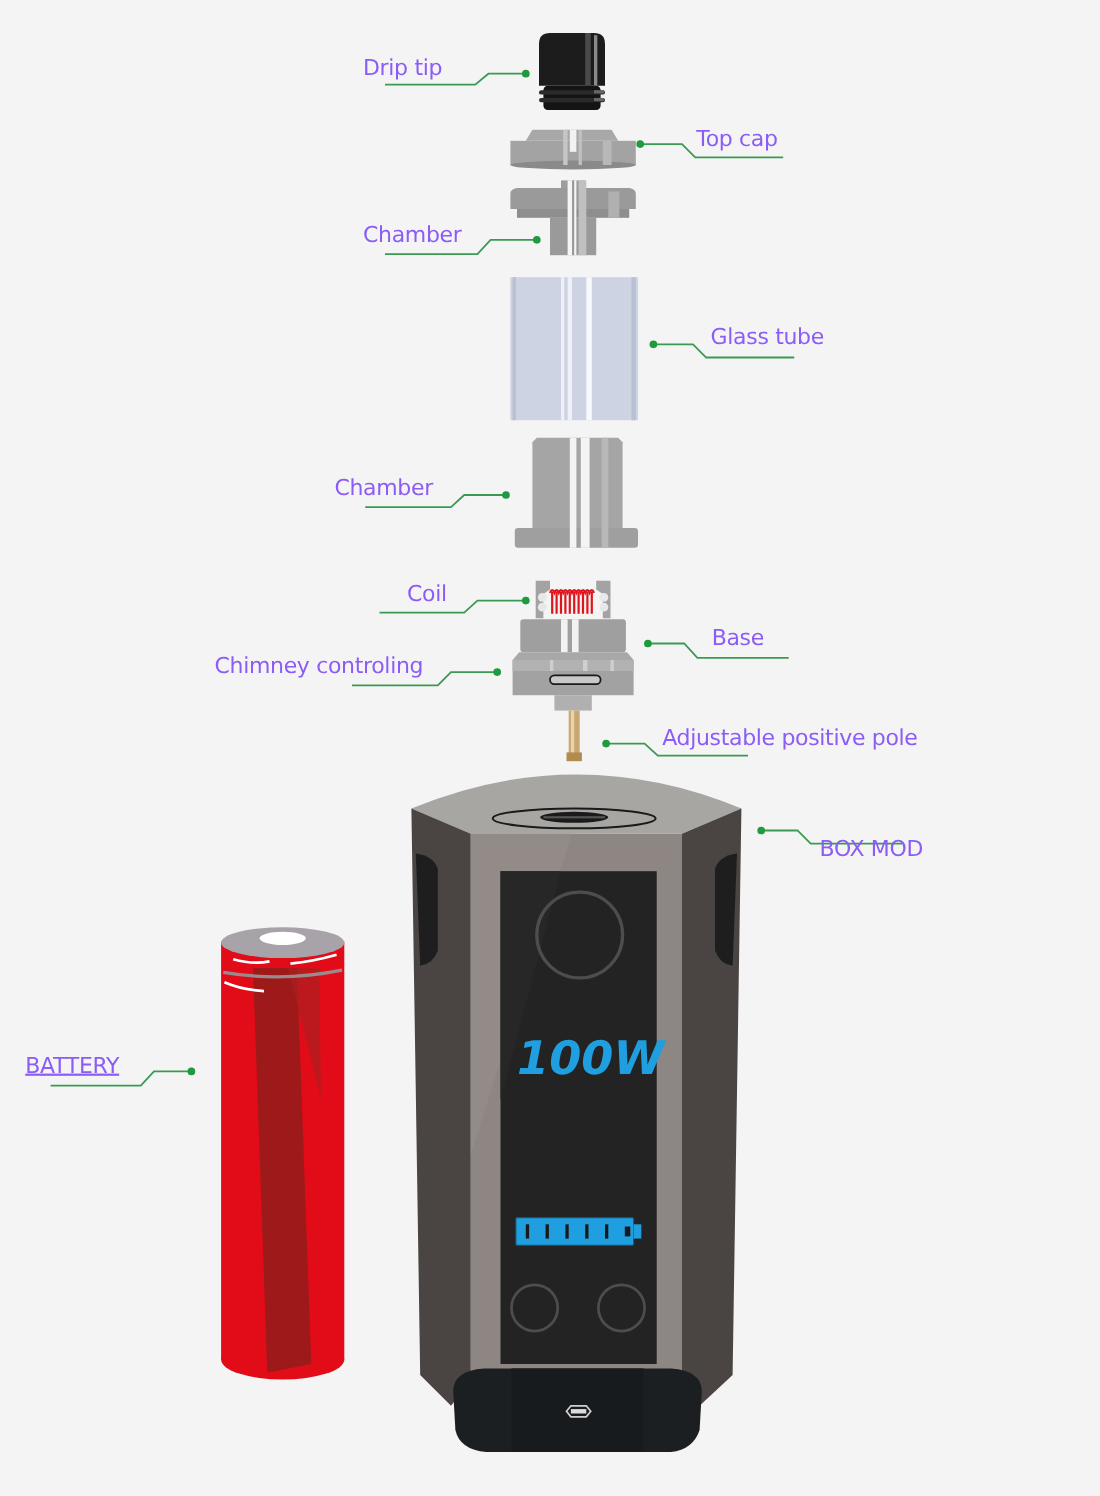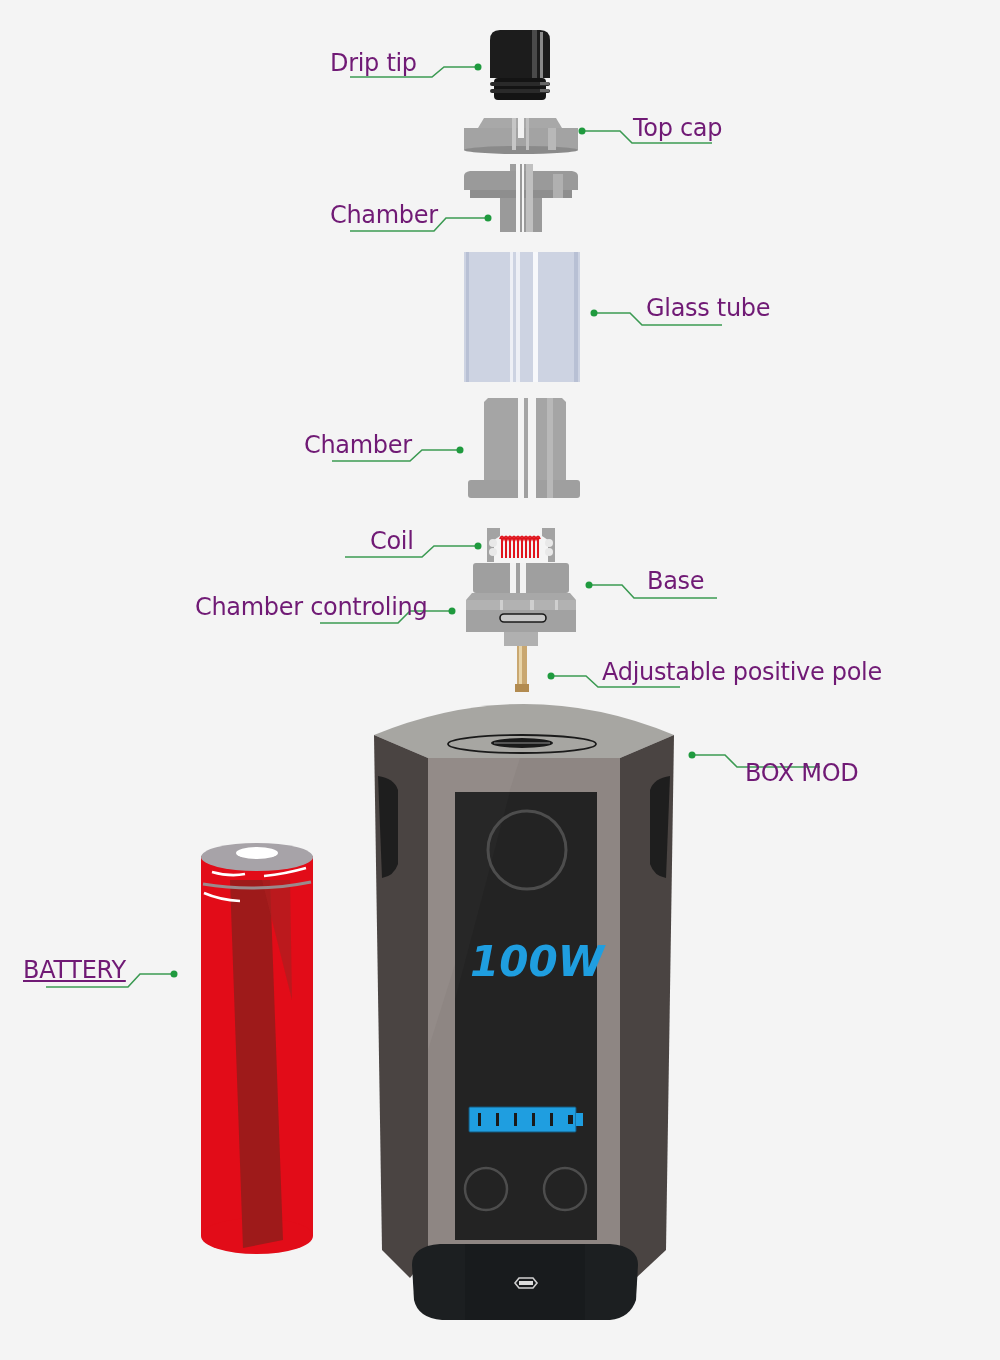--- a/index.html
+++ b/index.html
@@ -1,18 +1,18 @@
 <!DOCTYPE html>
 <html><head>
 <meta charset="utf-8">
 <style>
   html, body { margin:0; padding:0; background:#f4f4f4; }
   body { width:1000px; height:1360px; position:relative; overflow:hidden; font-family:"DejaVu Sans", sans-serif; }
   #diagram { position:absolute; left:0; top:0; width:1000px; height:1360px; }
-  .lbl { position:absolute; font-size:24px; color:#701a75; white-space:nowrap; line-height:1; letter-spacing:-0.3px; }
+  .lbl { position:absolute; font-size:20px; color:#8b5cf6; white-space:nowrap; line-height:1; letter-spacing:-0.3px; }
   .screen-value { font-family:"DejaVu Sans", sans-serif; font-weight:bold; }
 </style>
 </head>
 <body>
 
 <svg id="diagram" viewBox="0 0 1000 1360" xmlns="http://www.w3.org/2000/svg">
 
   <g fill="none" stroke="#3b9a52" stroke-width="1.6">
     <polyline points="350,77 432,77 444,67 478,67"></polyline>
     <polyline points="582,131 620,131 632,143 712,143"></polyline>
@@ -177,16 +177,16 @@
 
 <div class="lbl screen-value" style="left:470px; top:941px; font-size:42px; color:#1f9ee0; letter-spacing:0;font-style:italic;">100W</div>
 
 <div class="lbl" style="left:330px; top:51px;">Drip tip</div>
 <div class="lbl" style="left:633px; top:116px;">Top cap</div>
 <div class="lbl" style="left:330px; top:203px;">Chamber</div>
 <div class="lbl" style="left:646px; top:296px;">Glass tube</div>
 <div class="lbl" style="left:304px; top:433px;">Chamber</div>
 <div class="lbl" style="left:370px; top:529px;">Coil</div>
 <div class="lbl" style="left:647px; top:569px;">Base</div>
-<div class="lbl" style="left:195px; top:595px;">Chamber controling</div>
+<div class="lbl" style="left:195px; top:595px;">Chimney controling</div>
 <div class="lbl" style="left:602px; top:660px;">Adjustable positive pole</div>
 <div class="lbl" style="left:745px; top:761px;">BOX MOD</div>
 <div class="lbl" style="left:23px; top:958px;text-decoration:underline;">BATTERY</div>
 
 </body></html>

